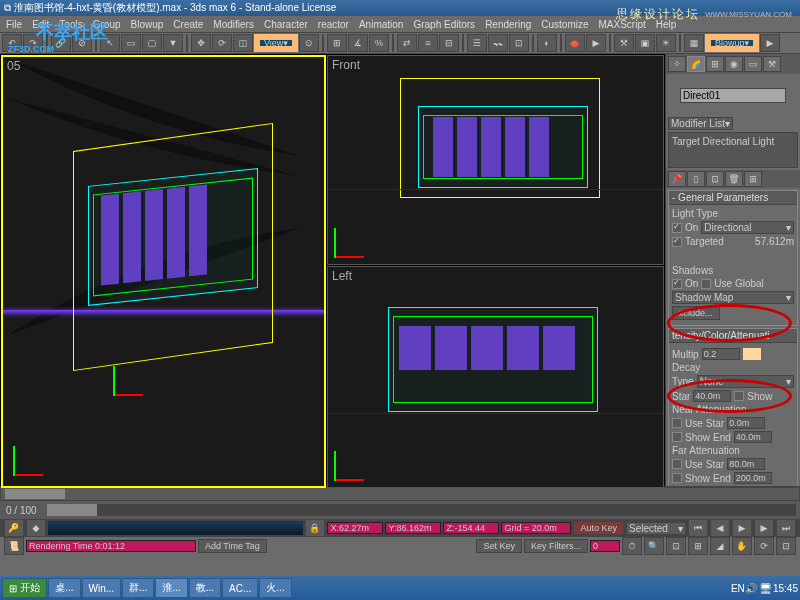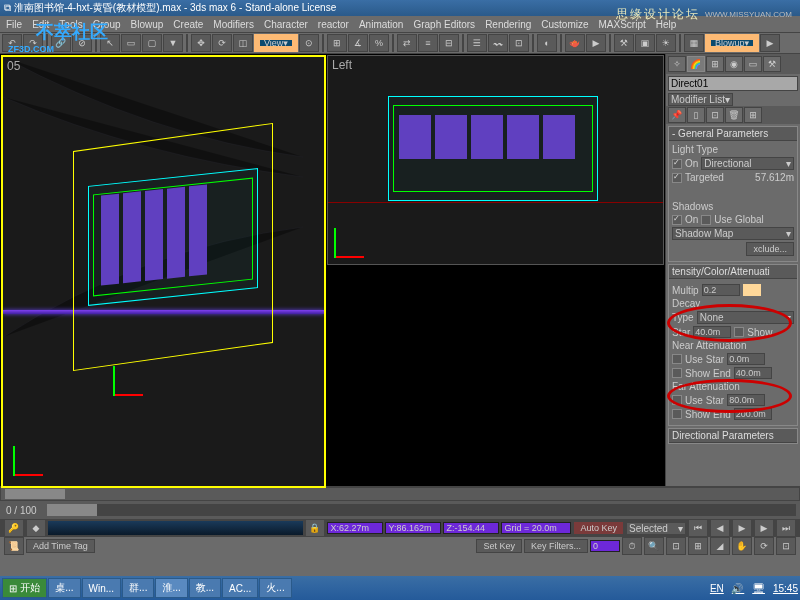--- a/index.html
+++ b/index.html
@@ -45,25 +45,25 @@
 .pdrop { background:#5a5a5a; border:1px solid #444; color:#ccc; font-size:10px; padding:0 2px; display:inline-flex; align-items:center; flex:1; justify-content:space-between; }
 .spin { width:38px; background:#5a5a5a; border:1px solid #444; color:#ccc; font-size:9px; padding:0 1px; }
 .lightish { background:#ffd89a; }
 .red-oval { position:absolute; border:3px solid #c00; border-radius:50%; pointer-events:none; z-index:50; }
 
 .bottom { height:96px; background:#6b6b6b; border-top:1px solid #444; display:flex; flex-direction:column; }
 .timeline { height:18px; display:flex; align-items:center; background:#5a5a5a; }
 .slider-bar { flex:1; height:12px; background:#444; position:relative; margin:0 4px; }
 .slider-thumb { position:absolute; left:0; width:50px; height:12px; background:#888; }
 .timerow { display:flex; align-items:center; gap:2px; padding:1px 4px; height:18px; background:#6b6b6b; }
-.statinput { background:#6d28d9; color:#ccc; border:1px solid #222; font-size:9px; padding:0 2px; }
+.statinput { background:#be185d; color:#ccc; border:1px solid #222; font-size:9px; padding:0 2px; }
 .btnwide { background:#5a5a5a; border:1px solid #444; color:#ccc; font-size:9px; padding:1px 6px; }
 .taskbar { position:absolute; left:0; right:0; bottom:0; height:24px; background:linear-gradient(#3a6ea5,#245a9a); display:flex; align-items:center; padding:0 2px; gap:1px; }
 .taskbtn { background:#4a7ab0; border:1px solid #2a5a8a; color:#fff; font-size:10px; padding:2px 6px; display:flex; align-items:center; height:20px; }
-.tray { margin-left:auto; display:flex; align-items:center; gap:8px; color:#fff; font-size:10px;text-decoration:underline; }
+.tray { margin-left:auto; display:flex; align-items:center; gap:1px; color:#fff; font-size:10px; }
 .wm { position:absolute; top:6px; right:100px; color:#fef9c3; font-size:12px; letter-spacing:2px; z-index:60; opacity:.9; }
 .wm2 { position:absolute; top:10px; right:8px; color:#bbb; font-size:8px; z-index:60; }
 .logo { position:absolute; top:20px; left:8px; z-index:60; font-size:14px; font-weight:bold; }
 .logo .ch { color:#3af; font-size:18px;margin-left:28px; }
 .logo .en { color:#3af; font-size:9px; display:block; }
 .hscroll { height:14px; background:#5a5a5a; border:1px solid #444; display:flex; align-items:center; }
 .hscroll .th { width:60px; height:10px; background:#888; margin-left:4px; }
 </style>
 </head>
 <body>
@@ -139,20 +139,38 @@
   <span class="tbtn">☀</span>
   <span class="divider"></span>
   <span class="tbtn">▦</span>
   <span class="dropdown"><span>Blowup</span> ▾</span>
   <span class="tbtn">▶</span>
 </div>
 
 <div class="maingrid">
   <div class="viewports">
 
+    <div class="vp">
+      <div class="vplabel">Front</div>
+      <div class="vpcontent">
+        <div class="yellow-box" style="left:72px;top:22px;width:200px;height:120px"></div>
+        <div class="building" style="left:90px;top:50px;width:170px;height:82px">
+          <div class="purp" style="left:14px;top:10px;width:20px;height:60px"></div>
+          <div class="purp" style="left:38px;top:10px;width:20px;height:60px"></div>
+          <div class="purp" style="left:62px;top:10px;width:20px;height:60px"></div>
+          <div class="purp" style="left:86px;top:10px;width:20px;height:60px"></div>
+          <div class="purp" style="left:110px;top:10px;width:20px;height:60px"></div>
+        </div>
+        <div class="redline" style="top:133px"></div>
+        <div class="axis" style="left:6px;bottom:6px">
+            <div class="ax-x"></div>
+            <div class="ax-y"></div>
+          </div>
+      </div>
+    </div>
 
     <div class="vp active" style="grid-row:1 / span 2">
       <div class="vplabel">05</div>
       <div class="vpcontent">
         <svg class="persgrid" width="100%" height="100%">
           <g stroke="#334" stroke-width="0.5">
             <path d="M0,0 Q150,80 300,100"></path>
             <path d="M0,40 Q140,100 300,120"></path>
             <path d="M0,280 Q140,190 300,170"></path>
           </g>
@@ -199,28 +217,31 @@
 
   <div class="sidepanel">
     <div class="tabstrip">
       <span class="minitab">✧</span>
       <span class="minitab on">🌈</span>
       <span class="minitab">⊞</span>
       <span class="minitab">◉</span>
       <span class="minitab">▭</span>
       <span class="minitab">⚒</span>
     </div>
-    <div style="padding:2px">
+    <div style="padding:14px">
       <input class="panel-input" value="Direct01" style="">
     </div>
     <div style="padding:0 2px">
       <div class="pdrop">
           <span>Modifier List</span>
           <span>▾</span>
         </div>
+    </div>
+    <div style="margin:2px;border:1px solid #444;height:36px;padding:3px;background:#555">
+      <span>Target Directional Light</span>
     </div>
     <div class="tabstrip" style="height:18px">
       <span class="minitab">📌</span>
       <span class="minitab">▯</span>
       <span class="minitab">⊡</span>
       <span class="minitab">🗑</span>
       <span class="minitab">⊞</span>
     </div>
 
     <div style="flex:1;overflow:hidden;position:relative">
@@ -247,21 +268,21 @@
           <span>On</span>
           <span class="chk"></span>
           <span>Use Global</span>
         </div>
         <div class="row">
           <div class="pdrop">
                 <span>Shadow Map</span>
                 <span>▾</span>
               </div>
         </div>
-        <div class="row" style="justify-content:flex-end">
+        <div class="row" style="">
           <span class="btnwide">xclude...</span>
         </div>
       </div>
     </div>
 
     <div class="panel-block">
       <div class="panel-block-title">tensity/Color/Attenuati</div>
       <div class="panel-body">
         <div class="row">
           <span>Multip</span>
@@ -345,20 +366,21 @@
         <span>▾</span>
       </div>
     <span class="tbtn">⏮</span>
     <span class="tbtn">◀</span>
     <span class="tbtn">▶</span>
     <span class="tbtn">▶</span>
     <span class="tbtn">⏭</span>
   </div>
   <div class="timerow">
     <span class="tbtn">📜</span>
+    <span class="statinput" style="flex:0 0 170px">Rendering Time 0:01:12</span>
     <span class="btnwide">Add Time Tag</span>
     <span style="flex:1"></span>
     <span class="btnwide">Set Key</span>
     <span class="btnwide">Key Filters...</span>
     <span class="statinput" style="width:30px">0</span>
     <span class="tbtn">⏱</span>
     <span class="tbtn">🔍</span>
     <span class="tbtn">⊡</span>
     <span class="tbtn">⊞</span>
     <span class="tbtn">◢</span>

